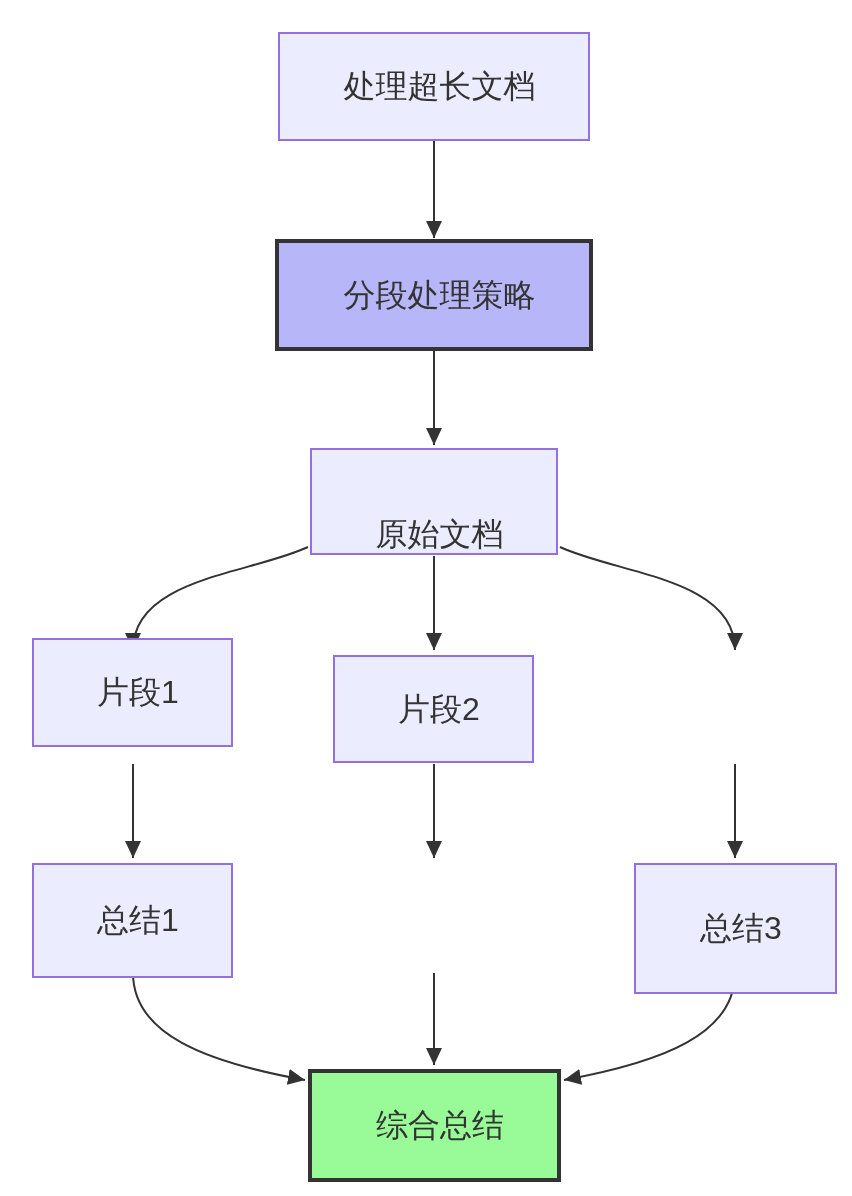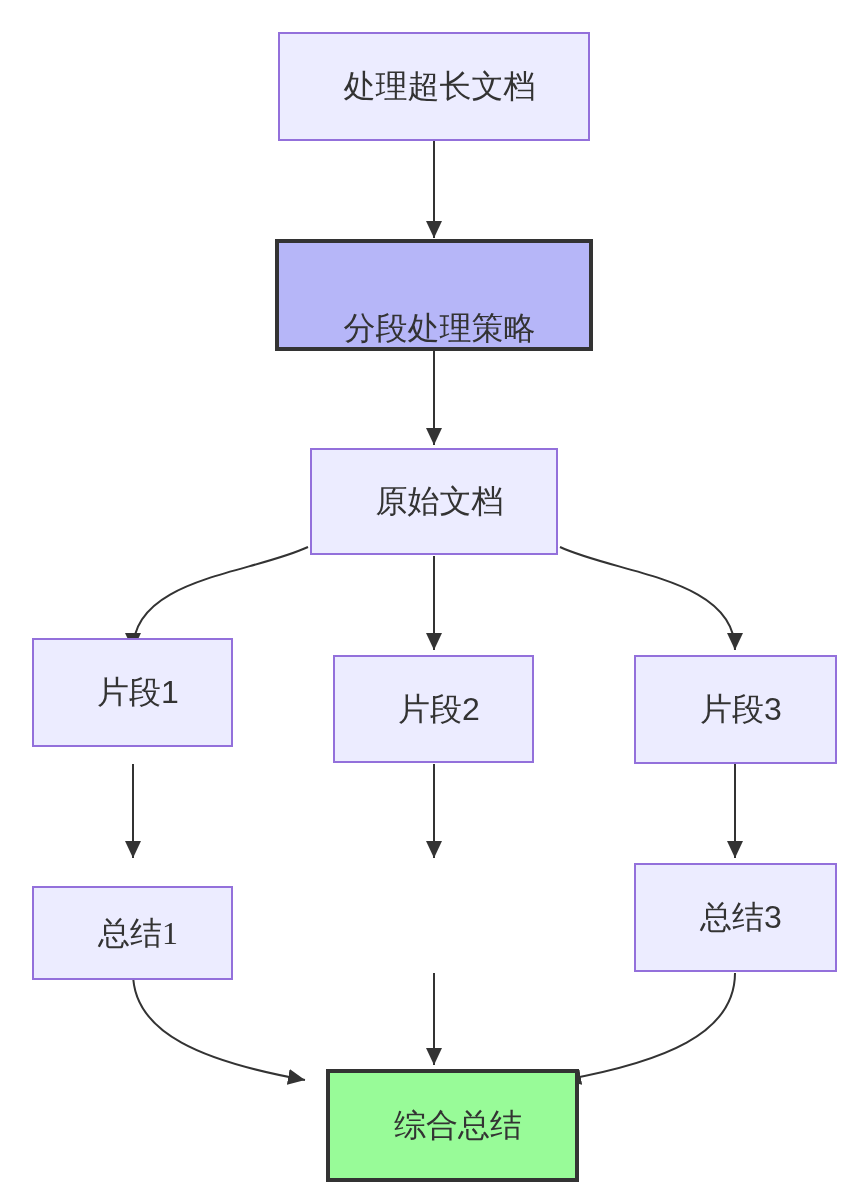--- a/index.html
+++ b/index.html
@@ -29,37 +29,35 @@
     border:2px solid var(--node-border);
     color:var(--text);
     font-size:32px;
     line-height:1.2;
     white-space:nowrap;
     padding-left:11px;
   }
   .node--highlight{
     background:var(--highlight-fill);
     border:4px solid var(--dark);
-    align-items:flex-end;
   }
   .node--result{
     background:var(--result-fill);
     border:4px solid var(--dark);
-    margin-left:18px;
   }
   
   .n-doc      {left:278px;top:32px;  width:312px;height:109px;}
   .n-strategy {left:275px;top:239px; width:318px;height:112px;}
-  .n-original {left:310px;top:448px; width:248px;height:107px;}
+  .n-original {left:310px;top:448px; width:248px;height:107px;align-items:flex-end;}
   .n-seg1     {left:32px; top:638px; width:201px;height:109px;}
   .n-seg2     {left:333px;top:655px; width:201px;height:108px;}
   .n-seg3     {left:634px;top:655px; width:203px;height:109px;}
-  .n-sum1     {left:32px; top:886px; width:201px;height:94px;font-family:Liberation Serif, serif;}
+  .n-sum1     {left:32px; top:863px; width:201px;height:115px;}
   .n-sum2     {left:333px;top:863px; width:201px;height:109px;}
-  .n-sum3     {left:634px;top:863px; width:203px;height:109px;}
+  .n-sum3     {left:634px;top:863px; width:203px;height:131px;}
   .n-final    {left:308px;top:1069px;width:253px;height:113px;}
   .edge{fill:none;stroke:var(--edge);stroke-width:2px;}
 </style>
 </head>
 <body>
 
 <div class="canvas">
 
   <svg class="edges" viewBox="0 0 852 1196" xmlns="http://www.w3.org/2000/svg">
     <defs>
@@ -93,23 +91,20 @@
   </div>
 
   <div class="node n-seg1">
     <span>片段1</span>
   </div>
 
   <div class="node n-seg2">
     <span>片段2</span>
   </div>
 
-  <div class="node n-seg3">
-    <span>片段3</span>
-  </div>
 
   <div class="node n-sum1">
     <span>总结1</span>
   </div>
 
 
   <div class="node n-sum3">
     <span>总结3</span>
   </div>
 

